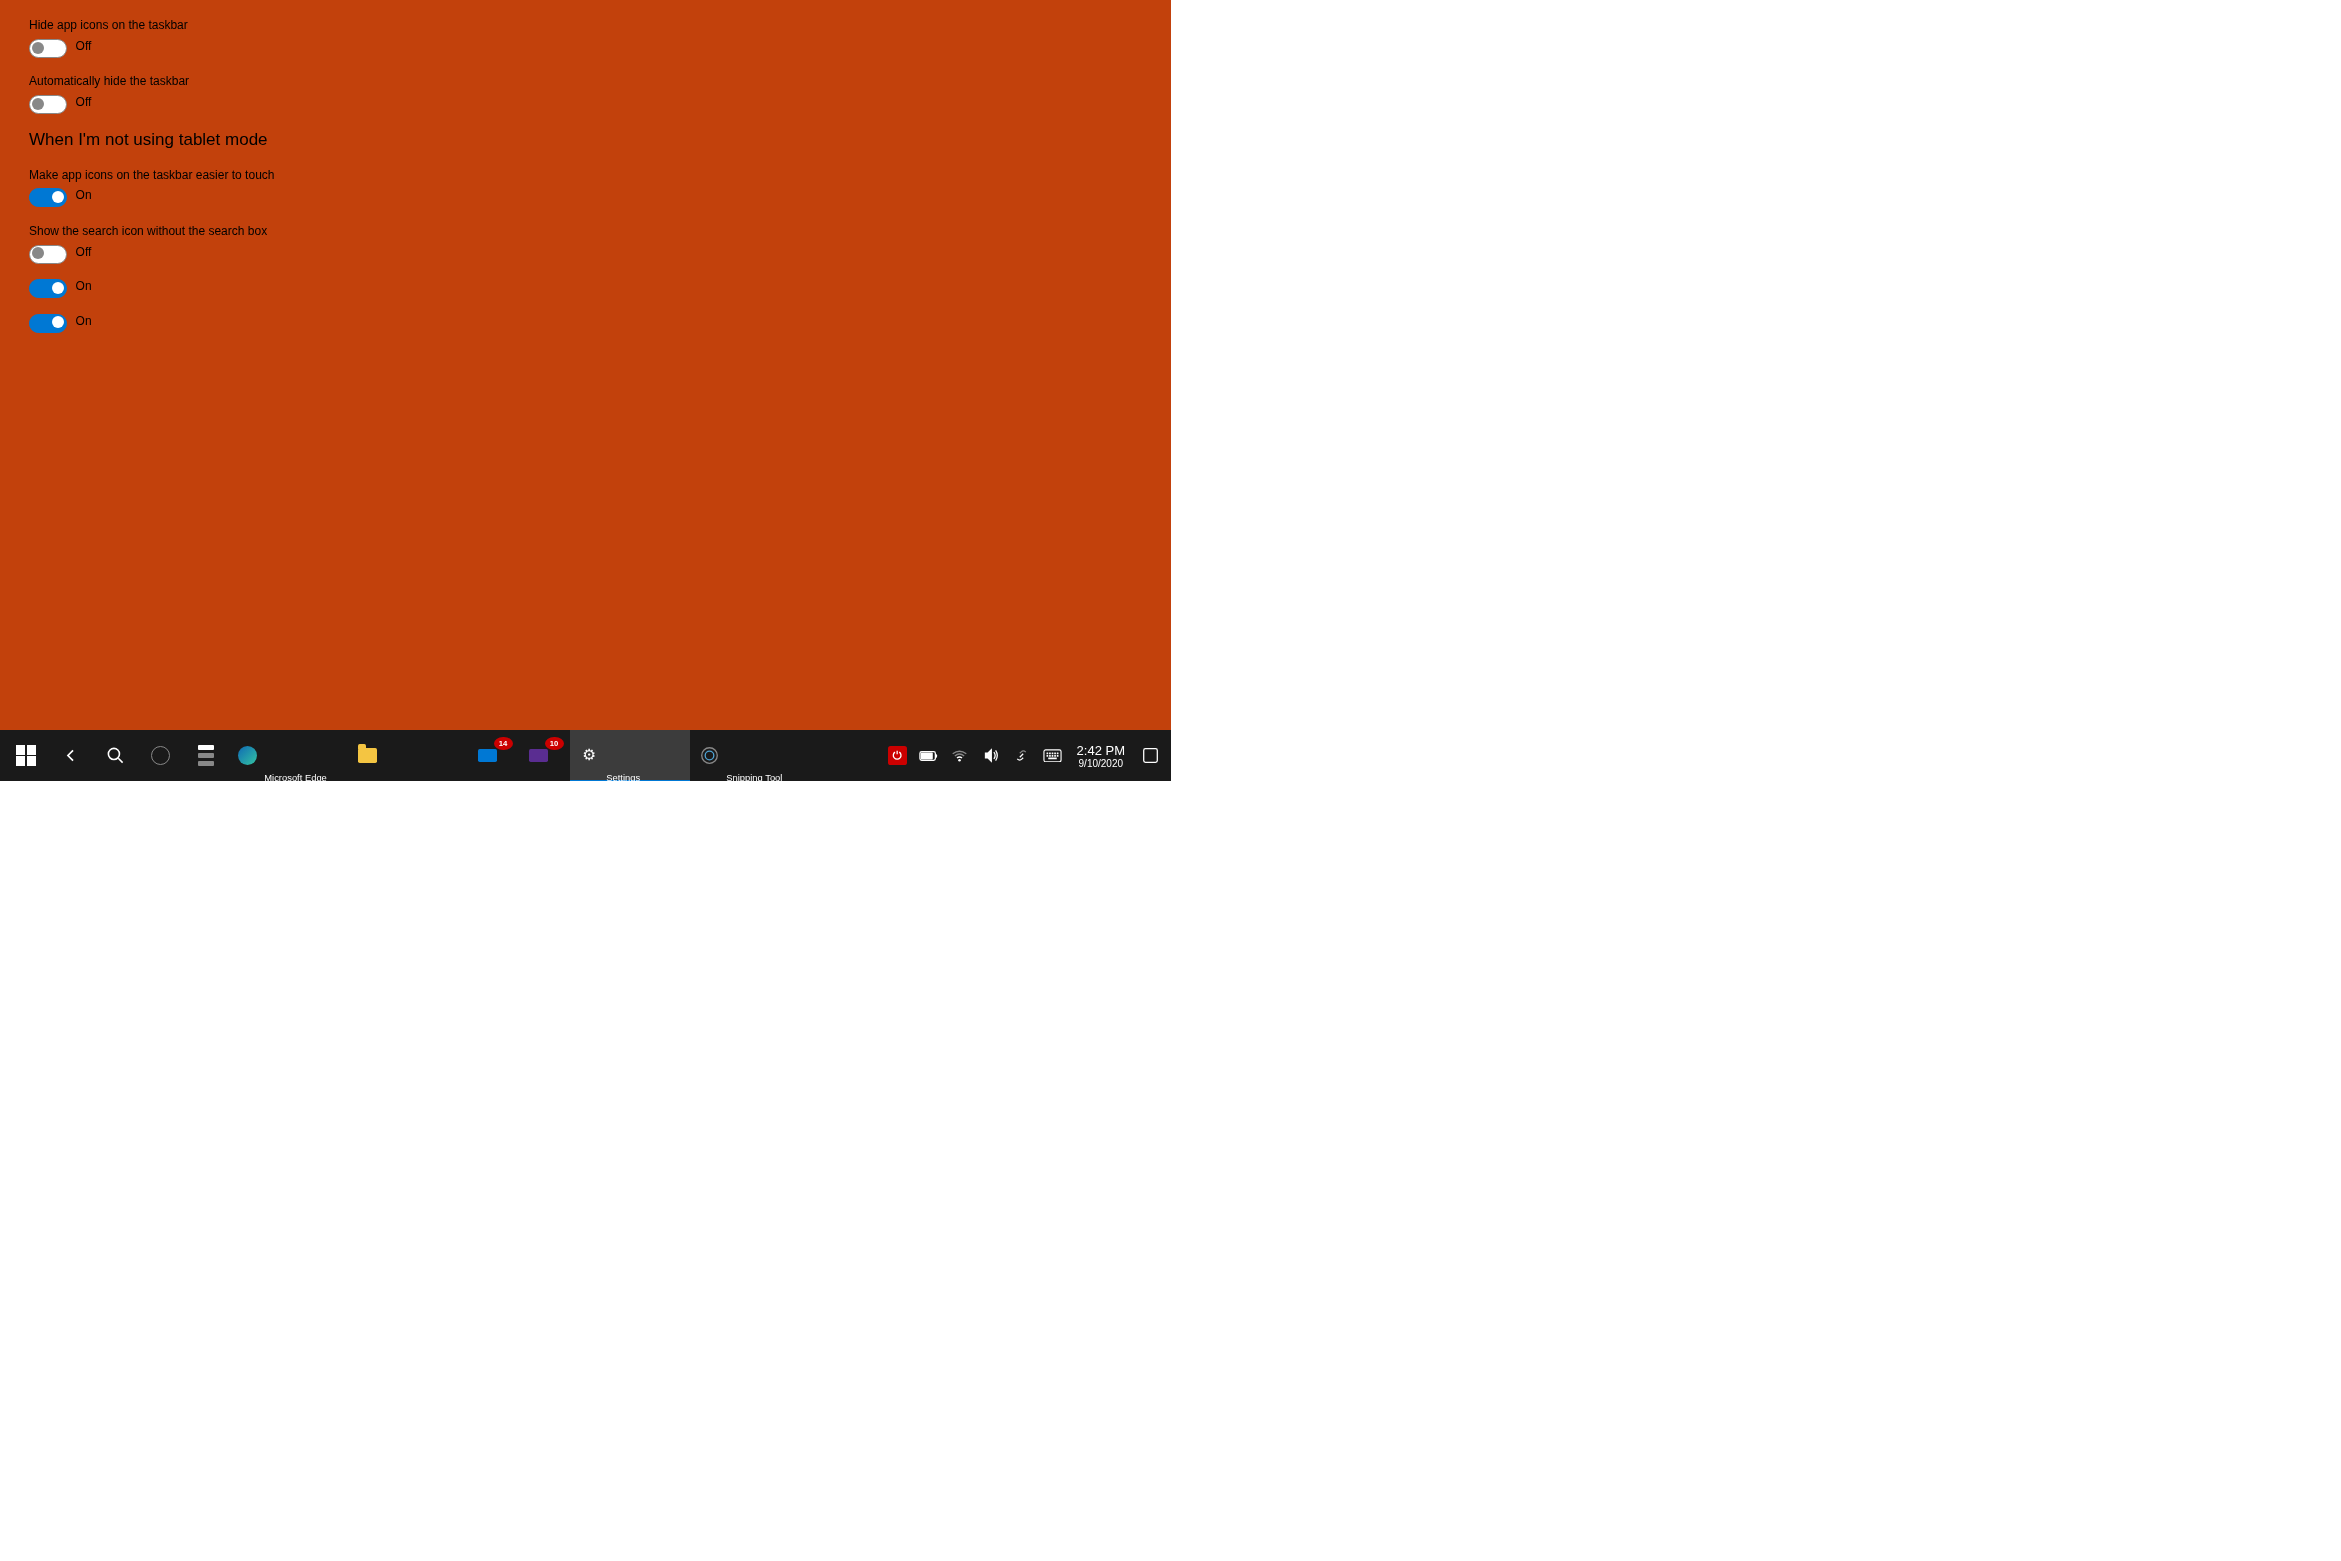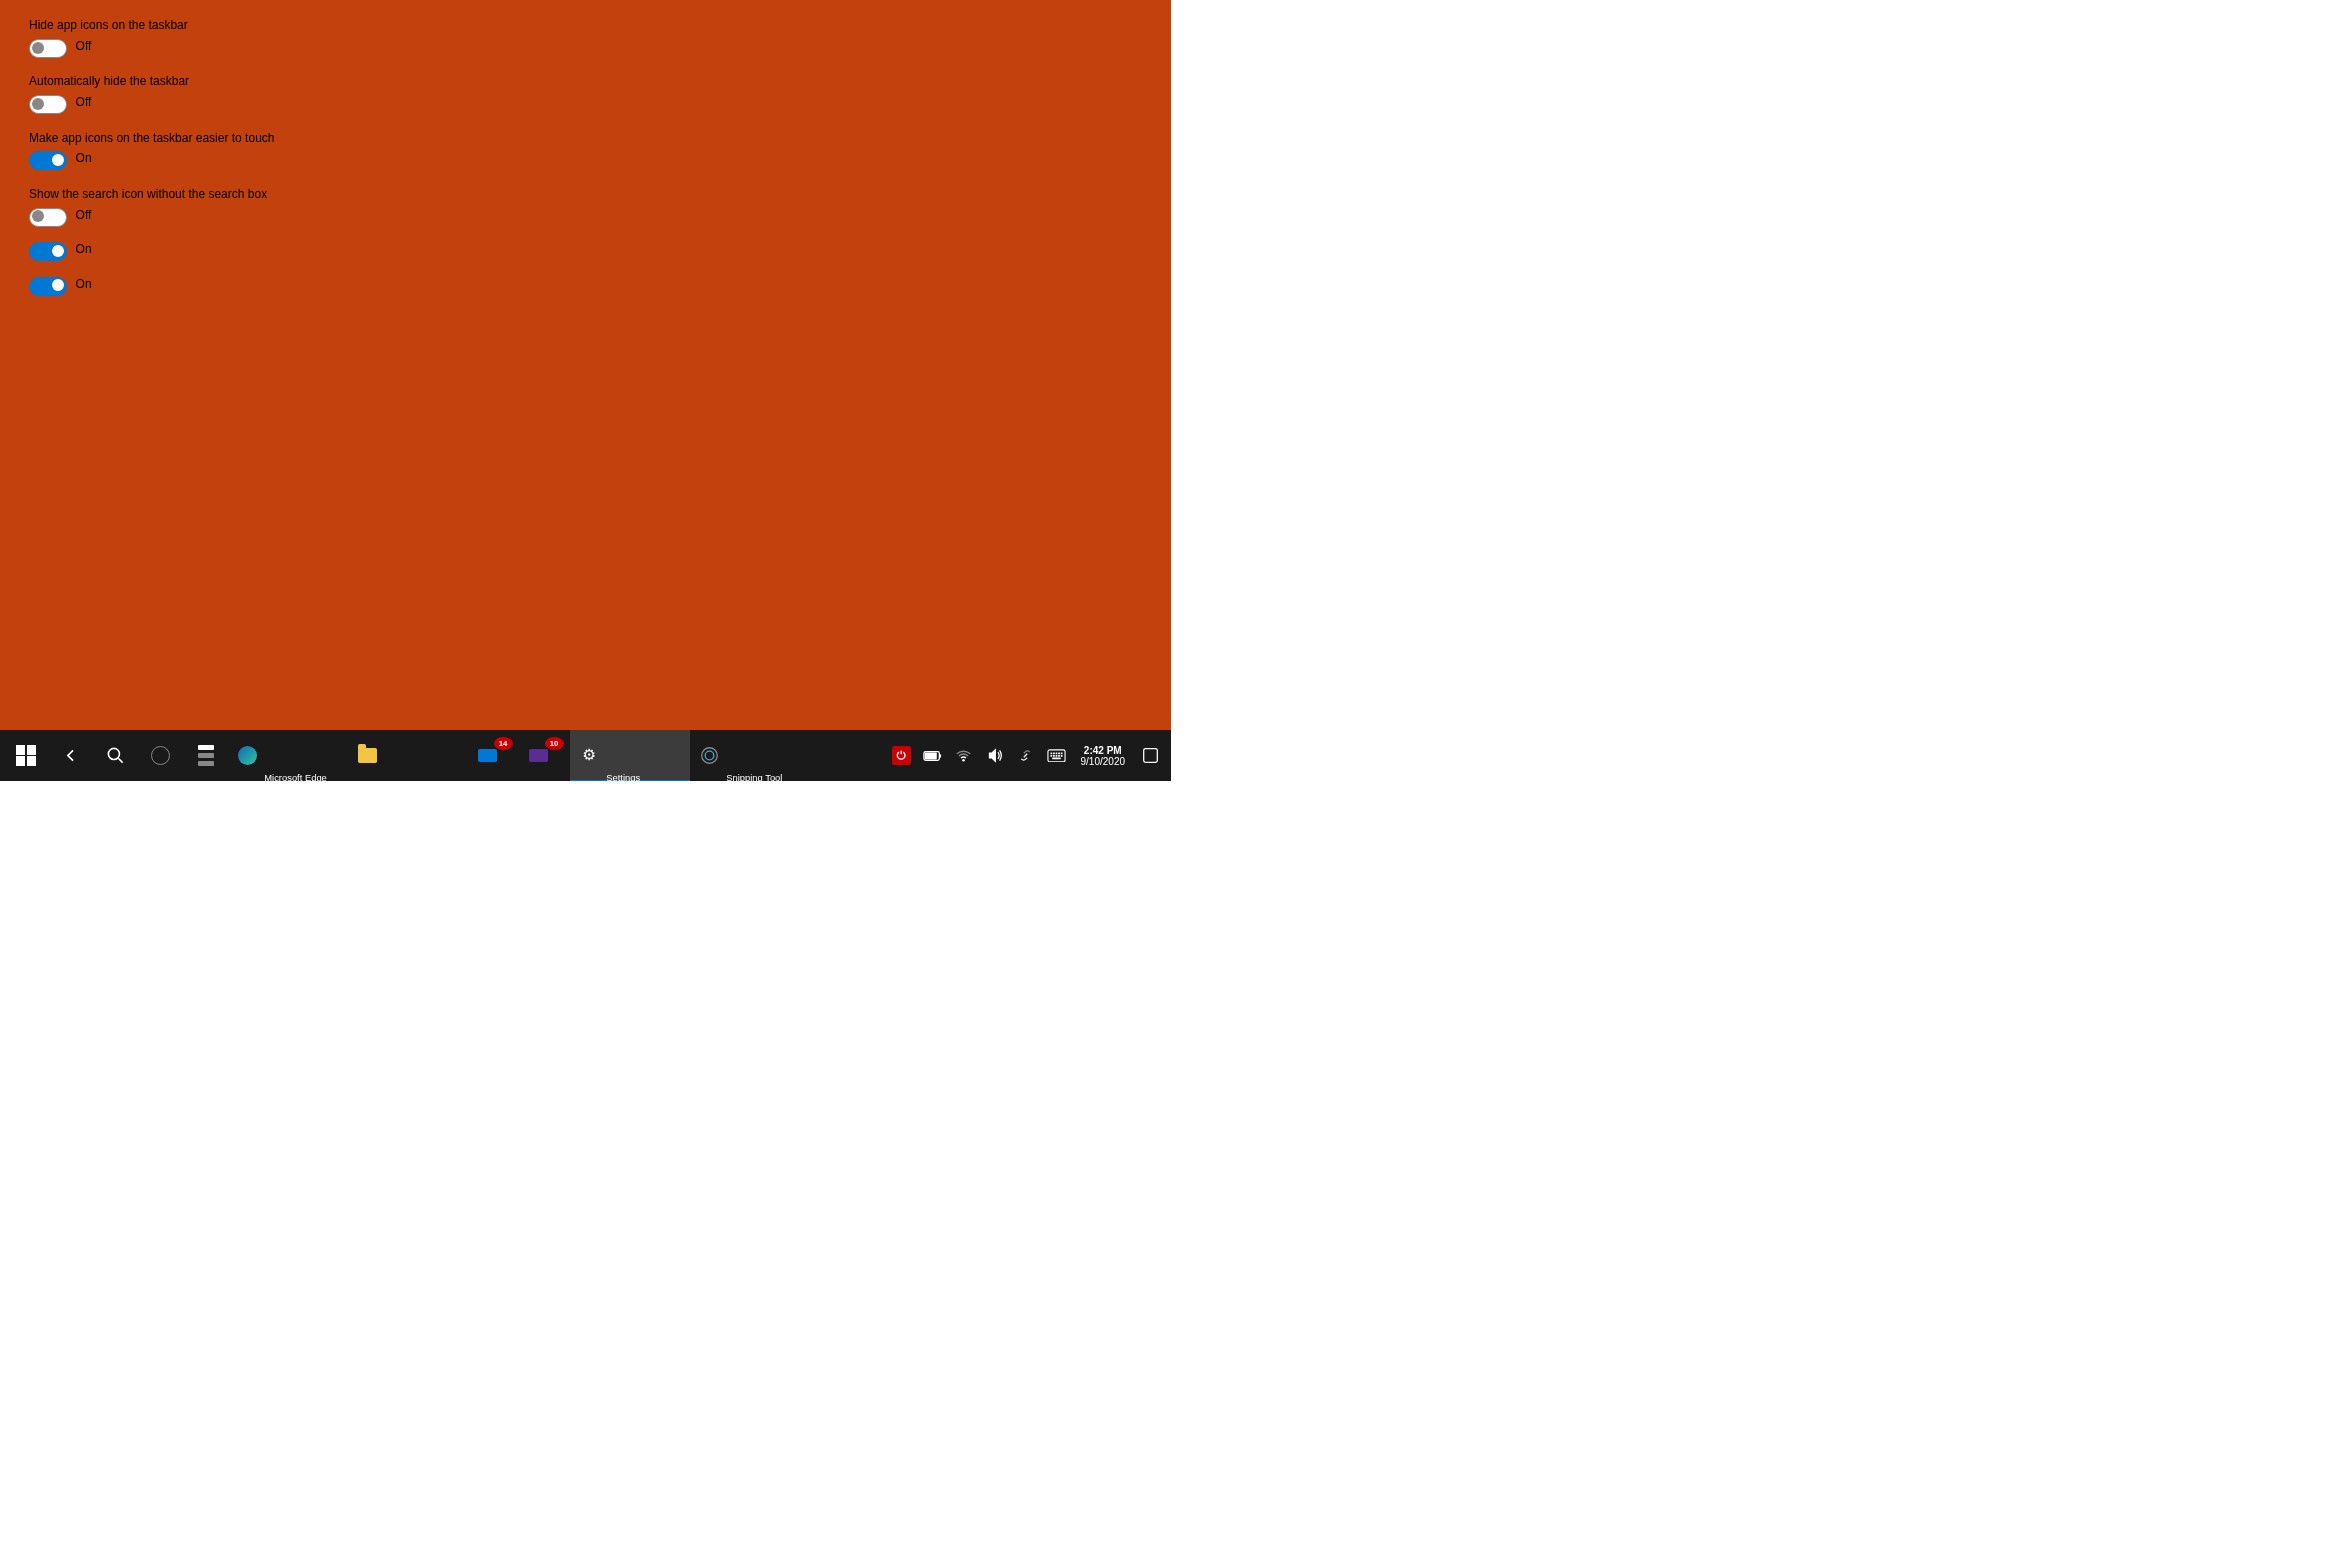--- a/index.html
+++ b/index.html
@@ -262,22 +262,22 @@
       flex-direction: column;
       align-items: center;
       justify-content: center;
       height: 51px;
       padding: 0 8.6px;
       cursor: pointer;
       color: #ffffff;
     }
 
     .clock-time {
-      font-size: 10px;
-      font-weight: bold;
+      font-size: 13px;
+      font-weight: normal;
     }
 
     .clock-date {
       font-size: 10px;
       font-weight: normal;
     }
 
     .taskbar-notification {
       width: 34px;
       height: 51px;
@@ -386,20 +386,21 @@
   <div class="setting-item">
     <div class="setting-label">Automatically hide the taskbar</div>
     <div class="toggle-row">
       <div class="toggle off">
         <div class="toggle-knob"></div>
       </div>
       <span class="toggle-state">Off</span>
     </div>
   </div>
 
+  <h2 class="section-heading">When I'm not using tablet mode</h2>
 
   <div class="setting-item">
     <div class="setting-label">Make app icons on the taskbar easier to touch</div>
     <div class="toggle-row">
       <div class="toggle on">
         <div class="toggle-knob"></div>
       </div>
       <span class="toggle-state">On</span>
     </div>
   </div>

